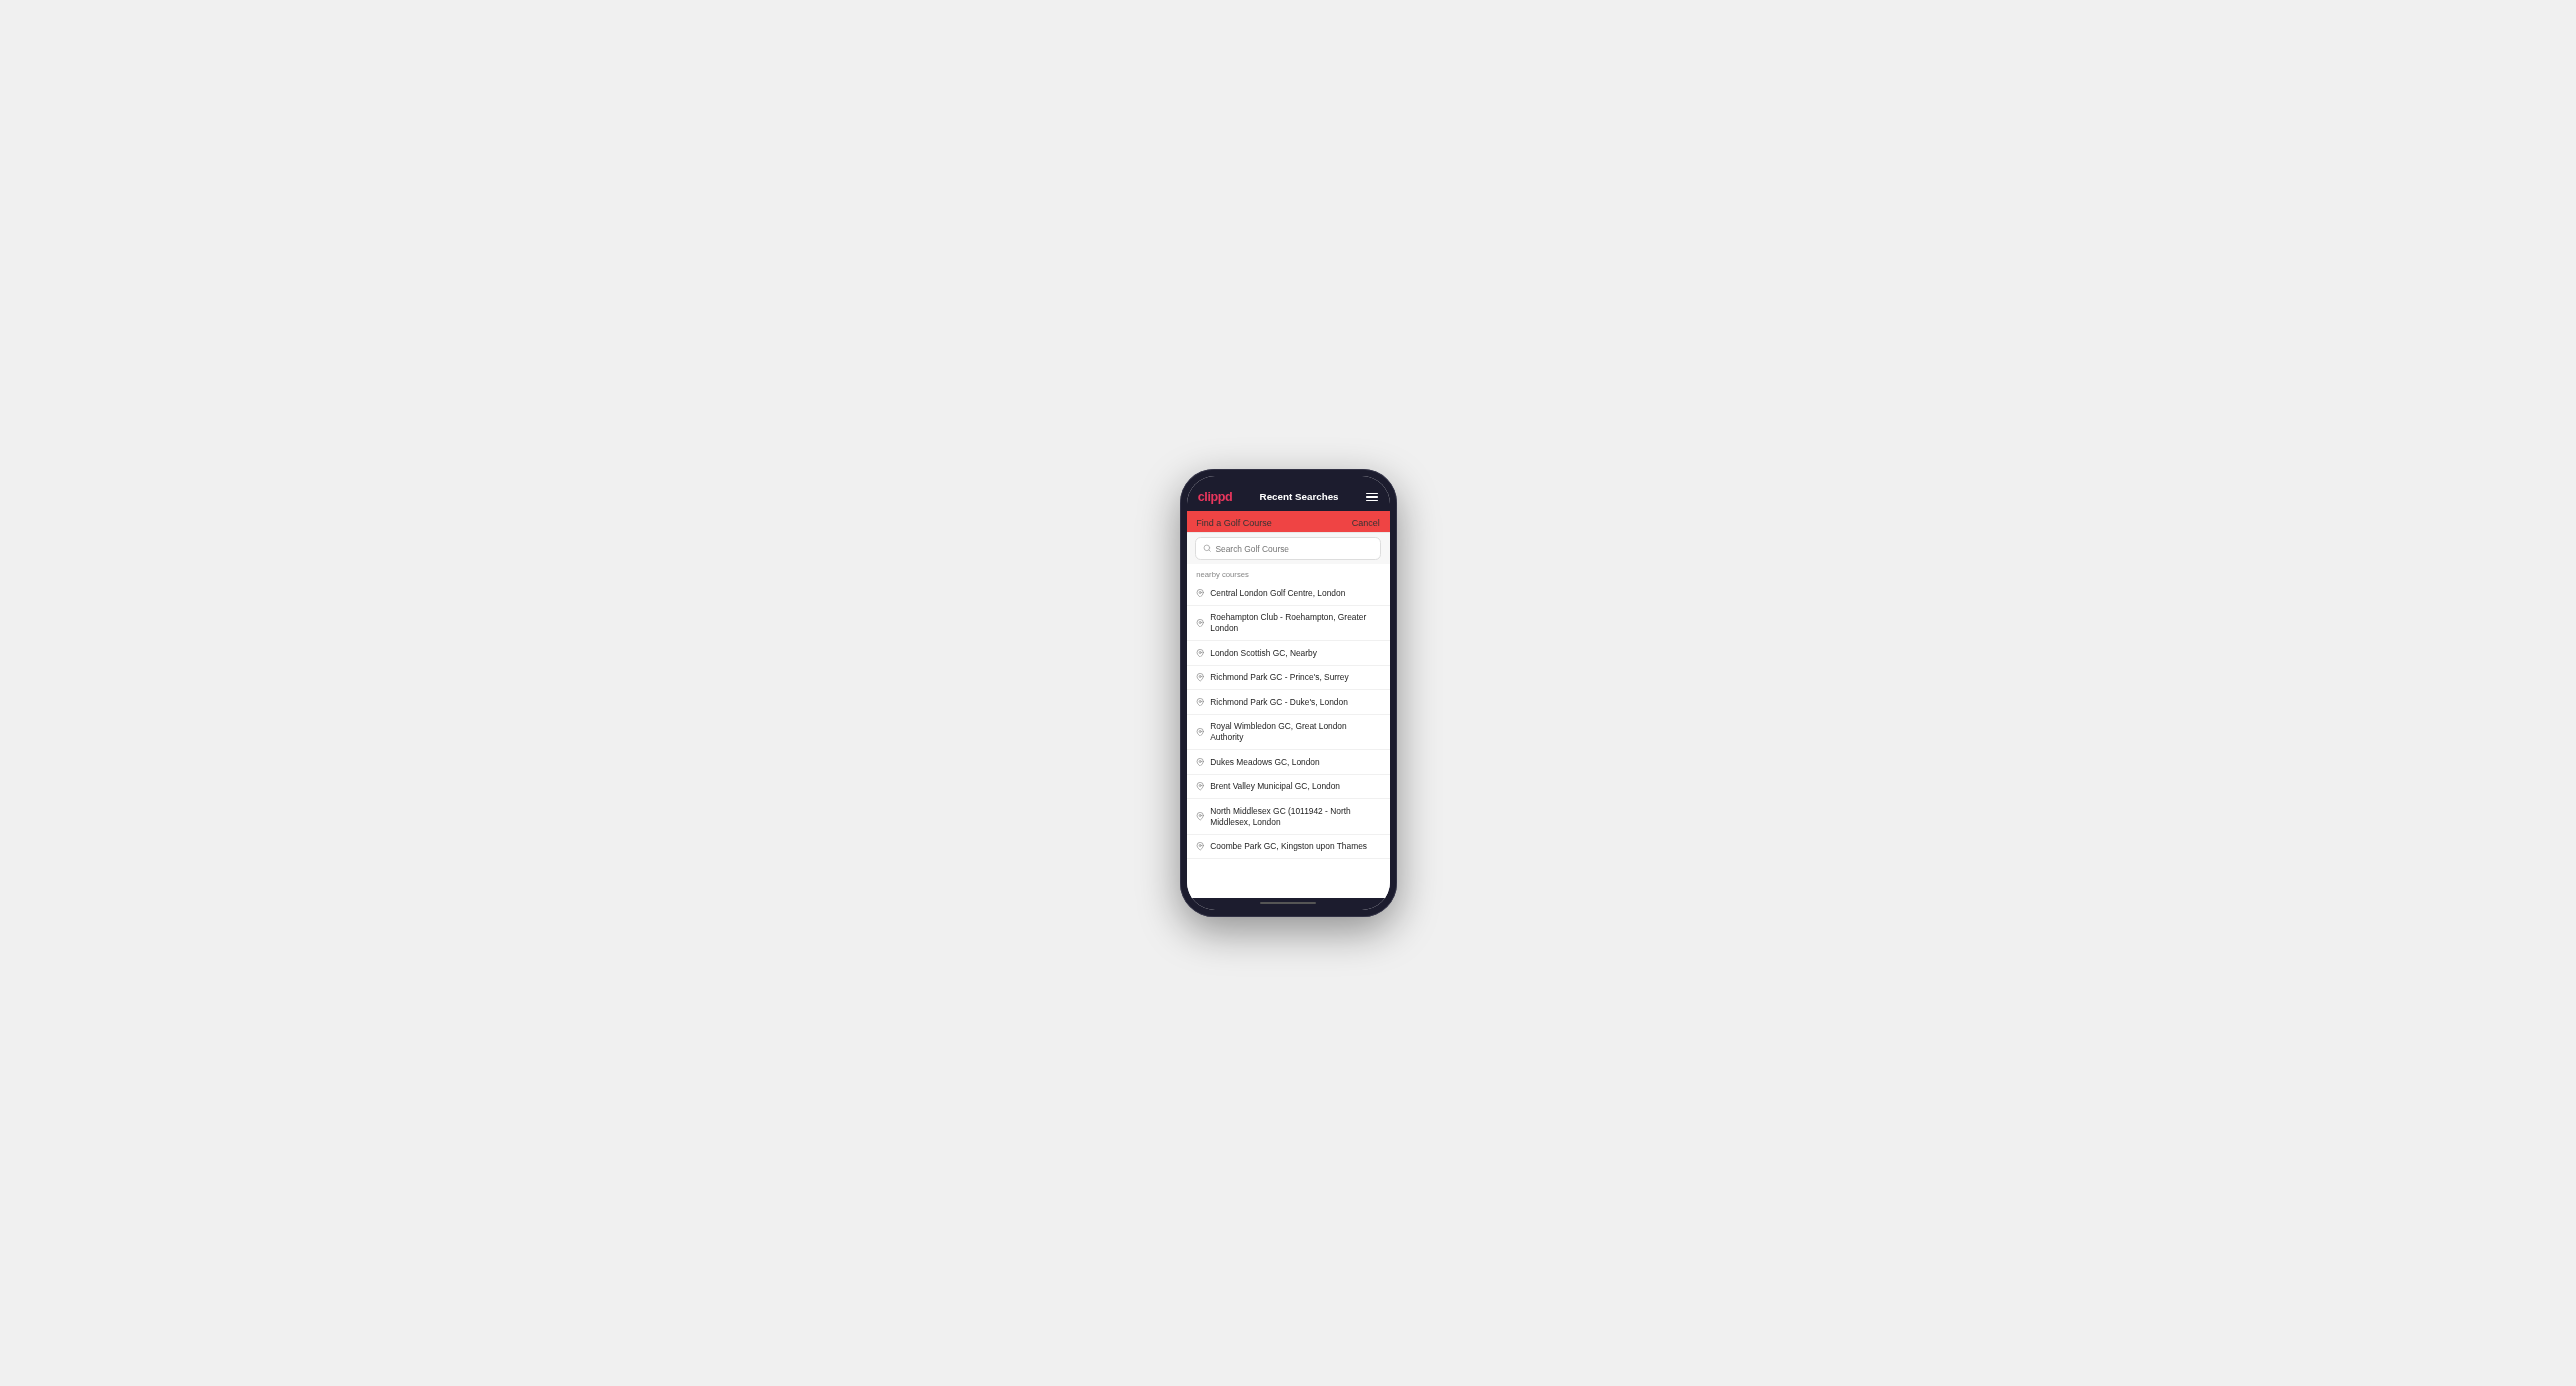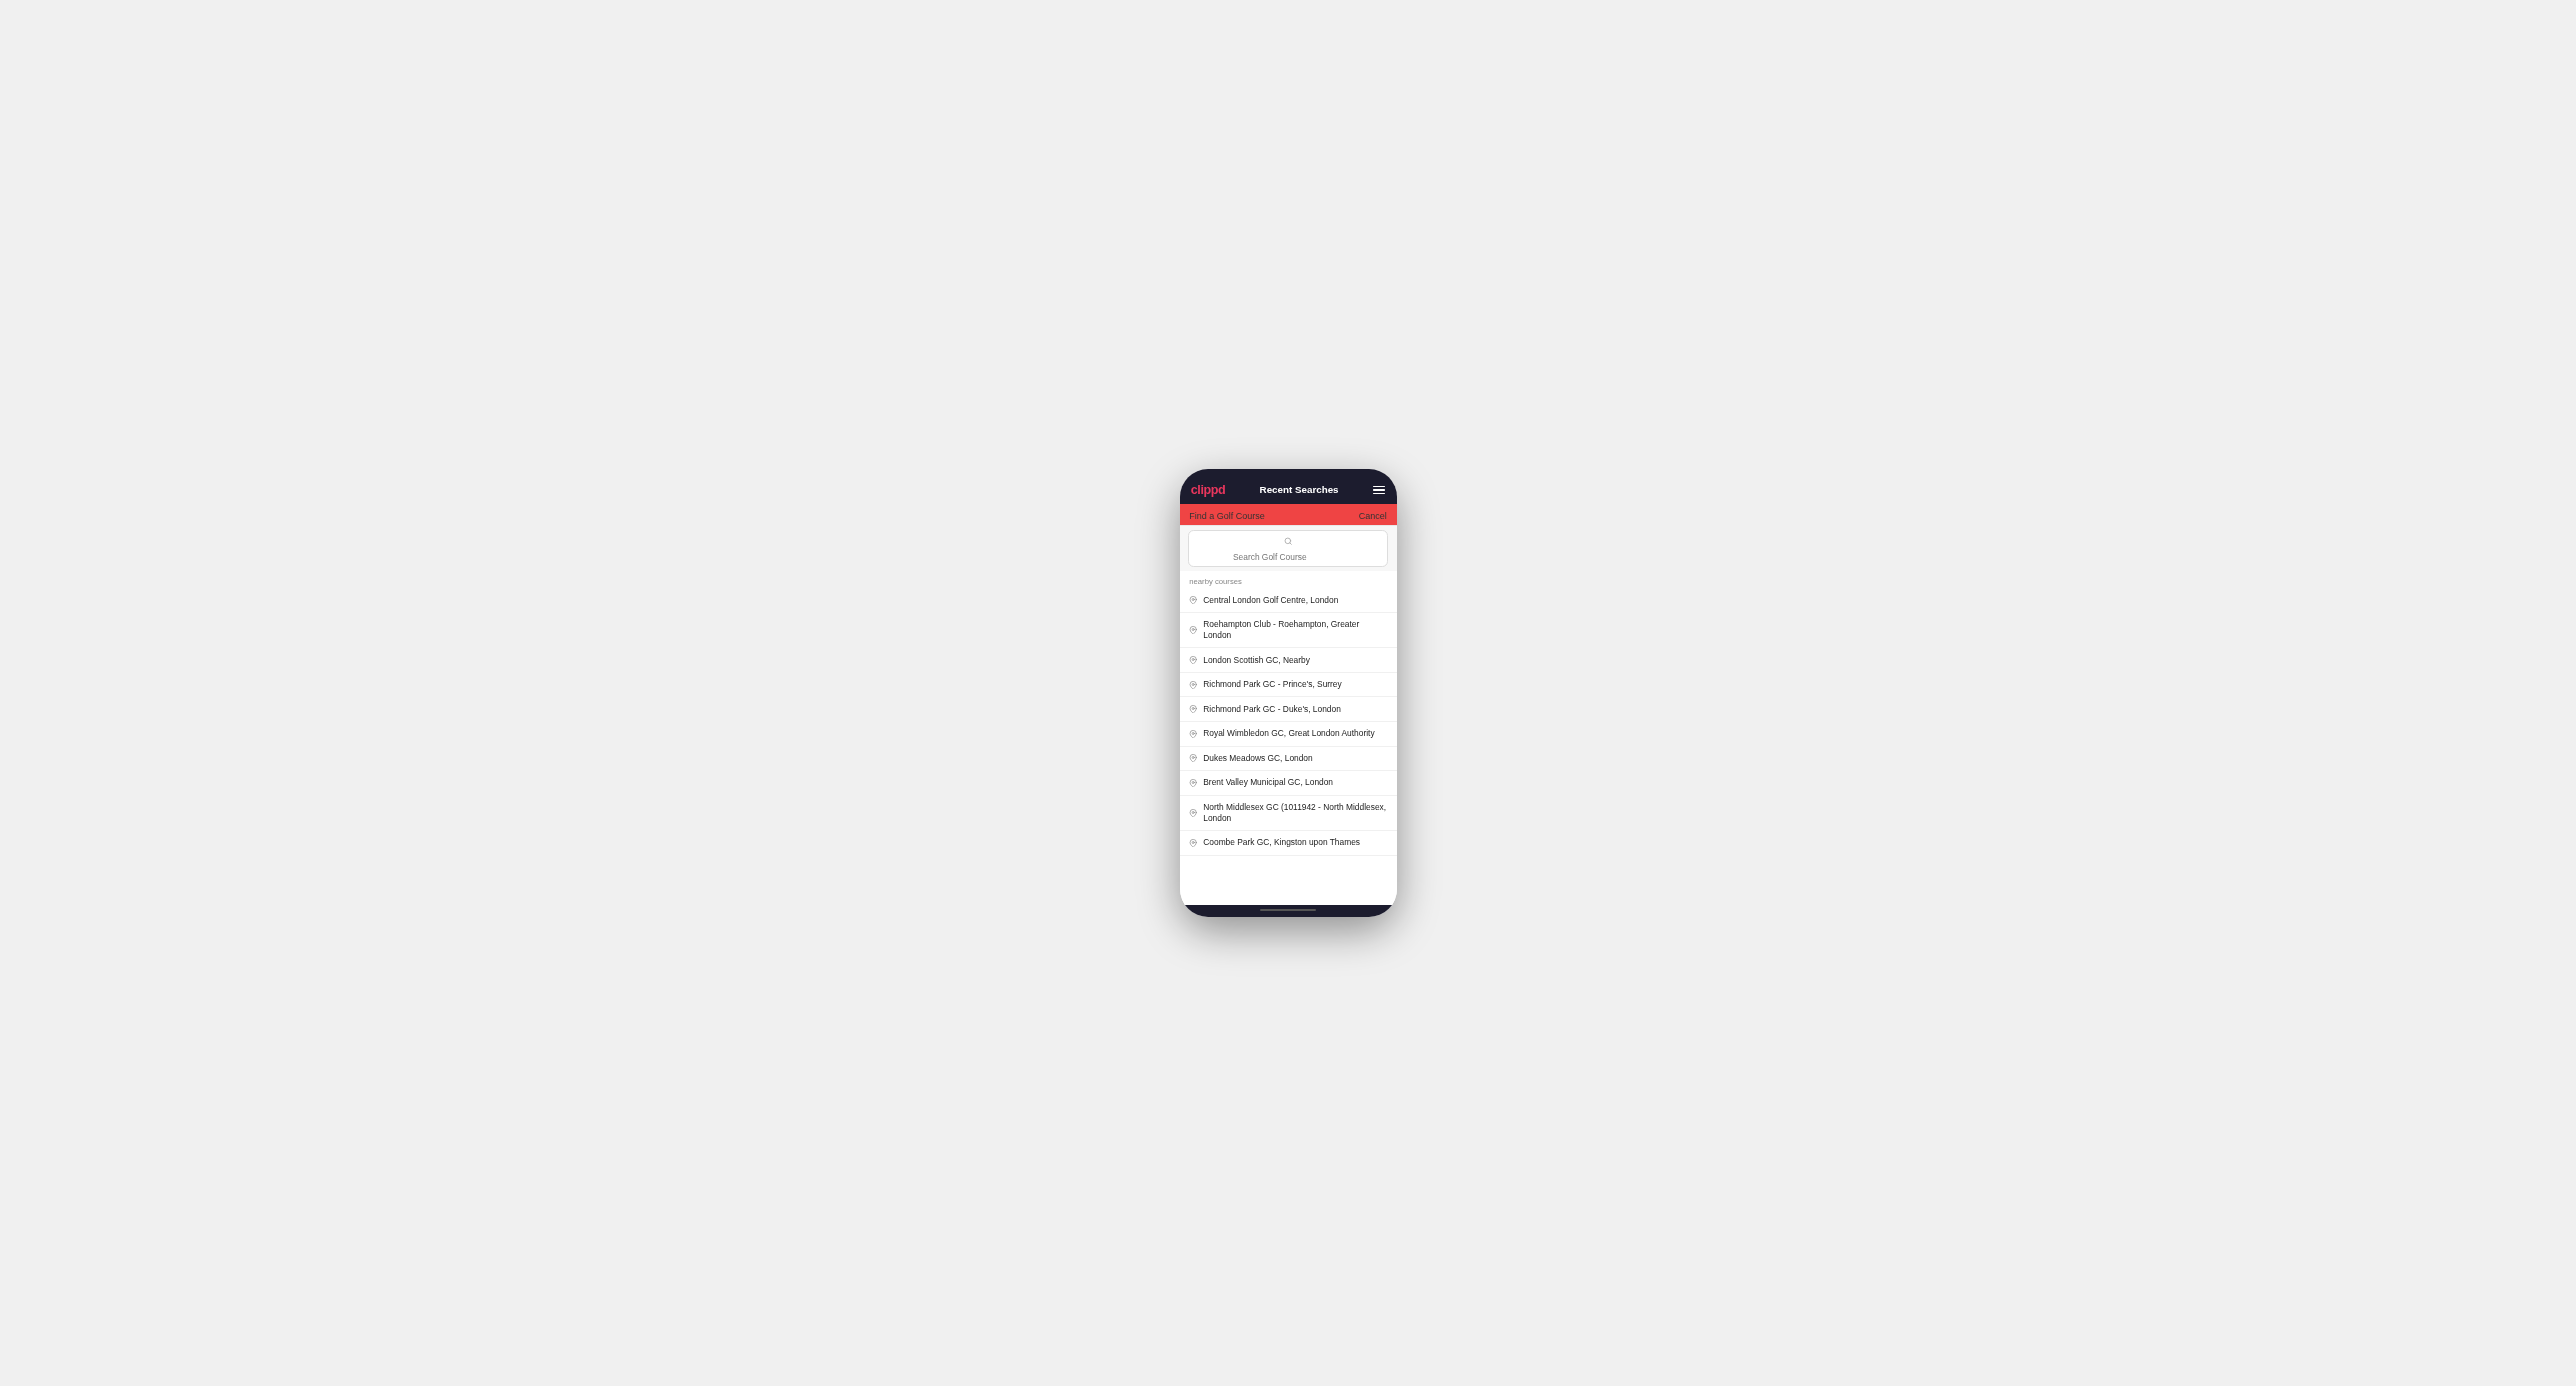--- a/index.html
+++ b/index.html
@@ -10,20 +10,21 @@
       align-items: center;
       min-height: 100vh;
       font-family: -apple-system, BlinkMacSystemFont, 'Segoe UI', sans-serif;
     }
 
     .phone-outer {
       width: 217px;
       height: 448px;
       background: #1c1c2e;
       border-radius: 34px;
+      padding: 7px;
       box-shadow: 0 14px 42px rgba(0,0,0,0.4), inset 0 0 0 0.7px #3a3a4e;
       position: relative;
       display: flex;
       flex-direction: column;
     }
 
     .phone-inner {
       flex: 1;
       background: #fff;
       border-radius: 28px;
@@ -109,21 +110,20 @@
     }
 
     .search-input-wrapper {
       display: flex;
       align-items: center;
       background: #ffffff;
       border: 0.7px solid #ddd;
       border-radius: 5.6px;
       padding: 4.2px 7px;
       gap: 4.2px;
-      flex-direction: column;
     }
 
     .search-icon-svg {
       color: #aaa;
       flex-shrink: 0;
     }
 
     .search-input {
       border: none;
       outline: none;

